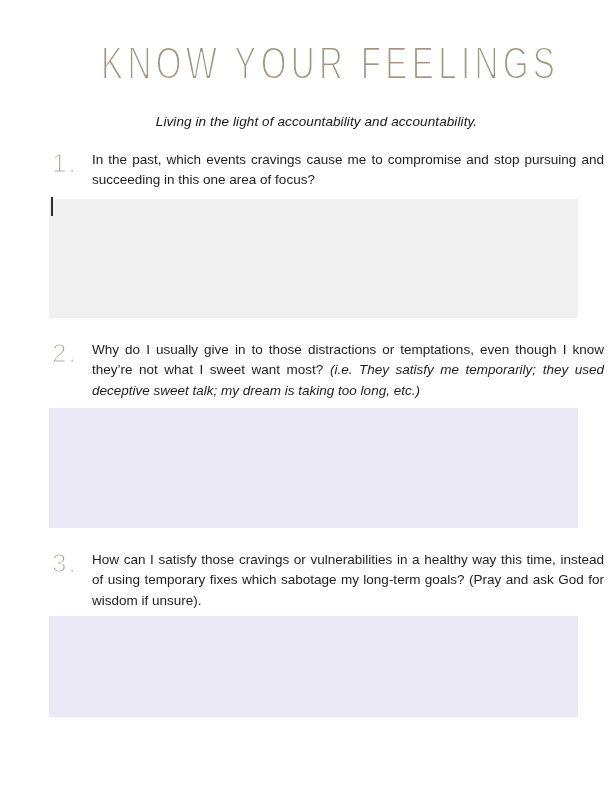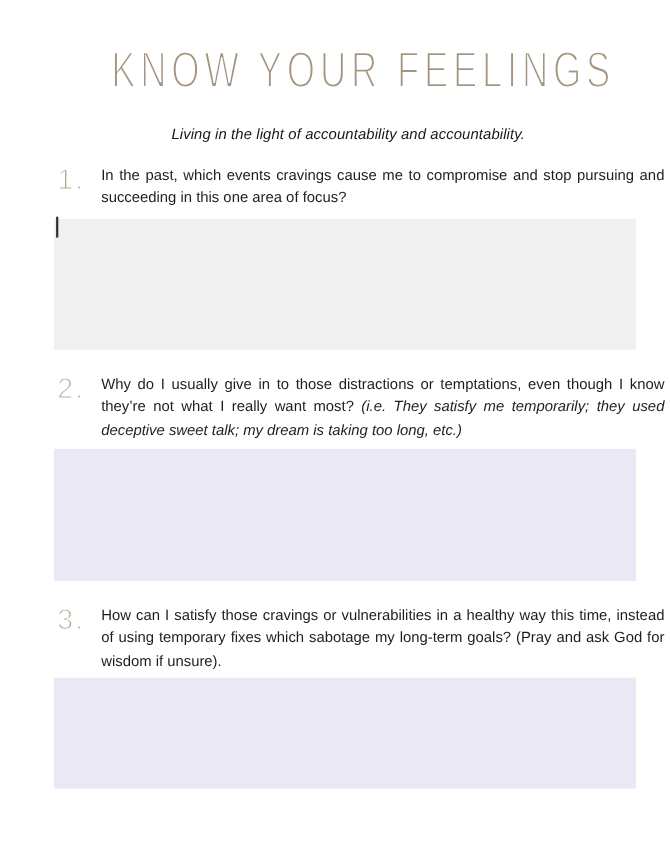--- a/index.html
+++ b/index.html
@@ -77,21 +77,21 @@
     <span class="q-num">1.</span>
     <p class="q-text"><span>In the past, which events cravings cause me to compromise and stop pursuing and succeeding in this one area of focus?</span> <em></em></p>
   </section>
 
   <div class="answer-box b1" style="background-color: rgb(240, 240, 240);">
     <div class="caret"></div>
   </div>
 
   <section class="question q2">
     <span class="q-num">2.</span>
-    <p class="q-text"><span>Why do I usually give in to those distractions or temptations, even though I know they’re not what I really want most?</span> <em>(i.e. They satisfy me temporarily; they used deceptive sweet talk; my dream is taking too long, etc.)</em></p>
+    <p class="q-text"><span>Why do I usually give in to those distractions or temptations, even though I know they’re not what I sweet want most?</span> <em>(i.e. They satisfy me temporarily; they used deceptive sweet talk; my dream is taking too long, etc.)</em></p>
   </section>
 
   <div class="answer-box b2" style="background-color: rgb(233, 232, 244);"></div>
 
   <section class="question q3">
     <span class="q-num">3.</span>
     <p class="q-text"><span>How can I satisfy those cravings or vulnerabilities in a healthy way this time, instead of using temporary fixes which sabotage my long-term goals? (Pray and ask God for wisdom if unsure).</span> <em></em></p>
   </section>
 
   <div class="answer-box b3" style="background-color: rgb(233, 232, 244);"></div>

